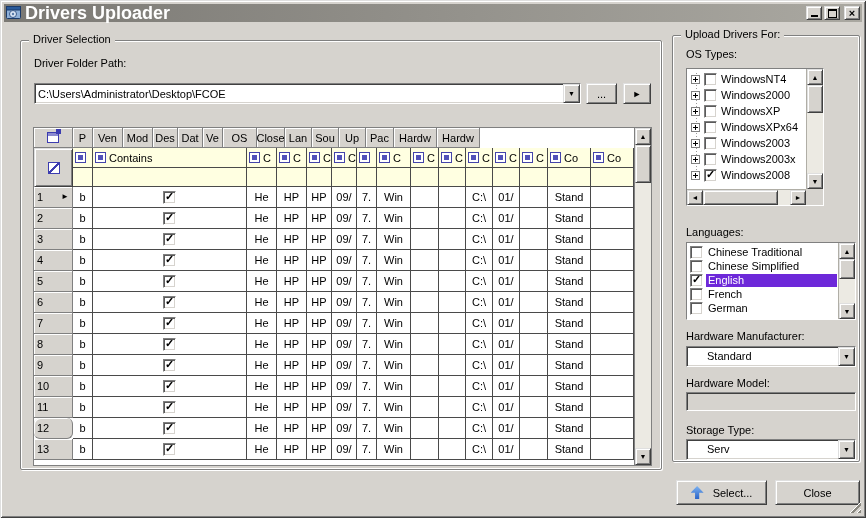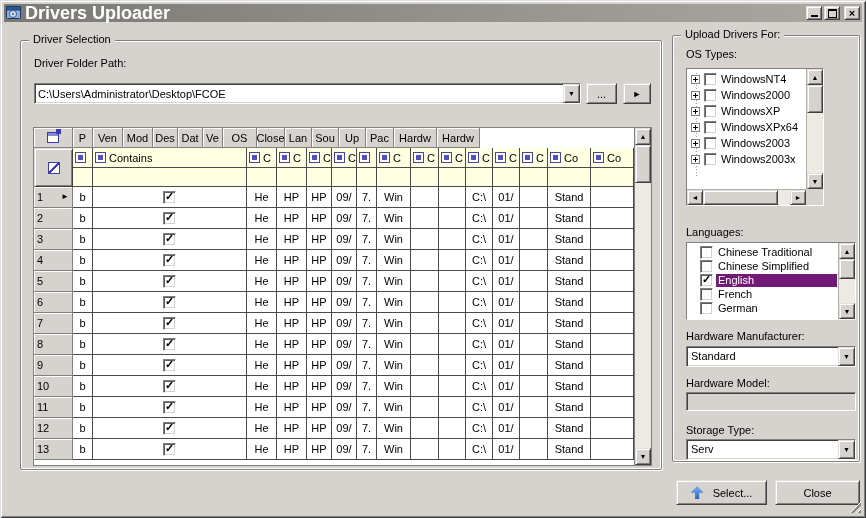--- a/index.html
+++ b/index.html
@@ -26,21 +26,21 @@
   .sunken { background:#fff; border:1px solid; border-color:#808080 #fff #fff #808080;
     box-shadow: inset 1px 1px 0 #404040, inset -1px -1px 0 #d6d3ce; }
   .groupbox { position:absolute; border:1px solid #808080; border-radius:2px;
     box-shadow: inset 1px 1px 0 #fff, inset -1px -1px 0 #fff, 1px 1px 0 #fff; }
   .group-label { position:absolute; top:-8px; left:8px; background:#d6d3ce; padding:0 4px; white-space:nowrap; }
   .lbl { position:absolute; white-space:nowrap; }
   
   .combo { position:absolute; display:flex; background:#fff; }
   .combo-input { flex:1; border:0; outline:0; background:transparent; font:11px "Liberation Sans",sans-serif;
     padding:0 3px; min-width:0; }
-  .combo-text { flex:1; padding:3px 4px; white-space:nowrap; overflow:hidden; }
+  .combo-text { flex:1; padding:3px 20px; white-space:nowrap; overflow:hidden; }
   .combo-btn { width:17px; flex:none; display:flex; align-items:center; justify-content:center;
     font-size:7px; line-height:1; }
   .push-btn { position:absolute; display:flex; align-items:center; justify-content:center; font-size:11px; cursor:default; }
   .disabled-field { background:#d6d3ce; }
   
   .grid { position:absolute; left:33px; top:127px; width:619px; height:339px; display:flex;
     background:#fff; border:1px solid #808080; }
   .grid-main { width:600px; overflow:hidden; display:flex; flex-direction:column; }
   .ghrow { display:flex; height:20px; flex:none; }
   .hcell { background:#d6d3ce; border-right:1px solid #808080; border-bottom:1px solid #808080;
@@ -89,21 +89,21 @@
     background:repeating-linear-gradient(to bottom,#9a9a9a 0 1px,transparent 1px 3px) 9px 4px/1px calc(100% - 16px) no-repeat #fff; }
   .tree-item { display:flex; align-items:center; height:16px; gap:4px; padding-left:4px; }
   .plus { width:9px; height:9px; border:1px solid #808080; background:#fff; position:relative; flex:none; }
   .plus::before { content:""; position:absolute; left:1px; right:1px; top:3px; height:1px; background:#000; }
   .plus::after { content:""; position:absolute; top:1px; bottom:1px; left:3px; width:1px; background:#000; }
   .tree-vscroll { display:flex; flex-direction:column; background:#eceae3; border-left:1px solid #b0aea6; }
   .tree-hscroll { border-top:1px solid #b0aea6; }
   .corner-fill { background:#d6d3ce; }
   .langs { position:absolute; display:flex; }
   .lang-items { flex:1; overflow:hidden; padding:2px 1px 0 1px; background:#fff; }
-  .lang-item { display:flex; align-items:center; height:14px; gap:3px; padding-left:12px; }
+  .lang-item { display:flex; align-items:center; height:14px; gap:3px; padding-left:2px; }
   .lang-label { flex:1; padding:0 2px; line-height:13px; white-space:nowrap; overflow:hidden; }
   
   .up-arrow { width:13px; height:13px; flex:none; background:linear-gradient(#7db2f0,#2a64c8);
     clip-path:polygon(50% 0,100% 52%,66% 52%,66% 100%,34% 100%,34% 52%,0 52%); margin-right:9px; }
   .grip { position:absolute; right:5px; bottom:5px; width:13px; height:13px;
     background:repeating-linear-gradient(135deg,#fff 0 1px,#8a8880 1px 3px,transparent 3px 5px);
     clip-path:polygon(100% 0,100% 100%,0 100%); }
 </style>
 </head>
 <body>
@@ -521,21 +521,21 @@
             <div class="dcell" style="width: 34px;">Win</div>
             <div class="dcell" style="width: 28px;"></div>
             <div class="dcell" style="width: 27px;"></div>
             <div class="dcell" style="width: 27px;">C:\</div>
             <div class="dcell" style="width: 27px;">01/</div>
             <div class="dcell" style="width: 28px;"></div>
             <div class="dcell" style="width: 43px;">Stand</div>
             <div class="dcell" style="width: 43px;"></div>
           </div>
           <div class="grow">
-            <div class="rh" style="width: 39px;">
+            <div class="rh" style="width: 39px; border-radius: 6px;">
               <div class="num">12</div>
             </div>
             <div class="dcell" style="width: 20px;">b</div>
             <div class="dcell" style="width: 154px;">
               <div class="cb checked"></div>
             </div>
             <div class="dcell" style="width: 30px;">He</div>
             <div class="dcell" style="width: 30px;">HP</div>
             <div class="dcell" style="width: 25px;">HP</div>
             <div class="dcell" style="width: 25px;">09/</div>
@@ -616,20 +616,25 @@
         <div class="tree-item">
           <div class="plus"></div>
           <div class="cb"></div>
           <div>Windows2003</div>
         </div>
         <div class="tree-item">
           <div class="plus"></div>
           <div class="cb"></div>
           <div>Windows2003x</div>
         </div>
+        <div class="tree-item">
+          <div class="plus"></div>
+          <div class="cb checked"></div>
+          <div>Windows2008</div>
+        </div>
       </div>
     <div class="tree-vscroll">
       <div class="sb-btn raised">
           <span>▲</span>
         </div>
       <div class="sb-thumb raised" style="height:28px;"></div>
       <div class="sb-track"></div>
       <div class="sb-btn raised">
           <span>▼</span>
         </div>
@@ -654,21 +659,21 @@
         <div class="lang-item">
           <div class="cb"></div>
           <div class="lang-label">Chinese Traditional</div>
         </div>
         <div class="lang-item">
           <div class="cb"></div>
           <div class="lang-label">Chinese Simplified</div>
         </div>
         <div class="lang-item">
           <div class="cb checked"></div>
-          <div class="lang-label" style="background: #701a75; color: rgb(255, 255, 255);">English</div>
+          <div class="lang-label" style="background: #6d28d9; color: rgb(255, 255, 255);">English</div>
         </div>
         <div class="lang-item">
           <div class="cb"></div>
           <div class="lang-label">French</div>
         </div>
         <div class="lang-item">
           <div class="cb"></div>
           <div class="lang-label">German</div>
         </div>
       </div>

